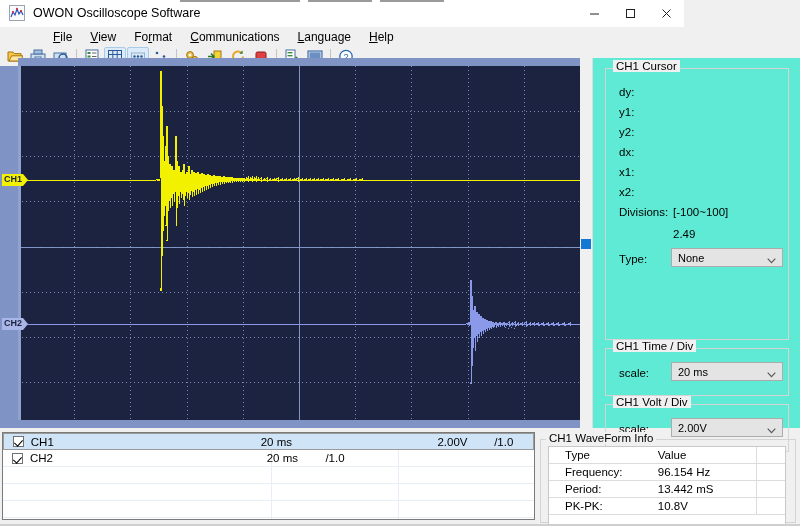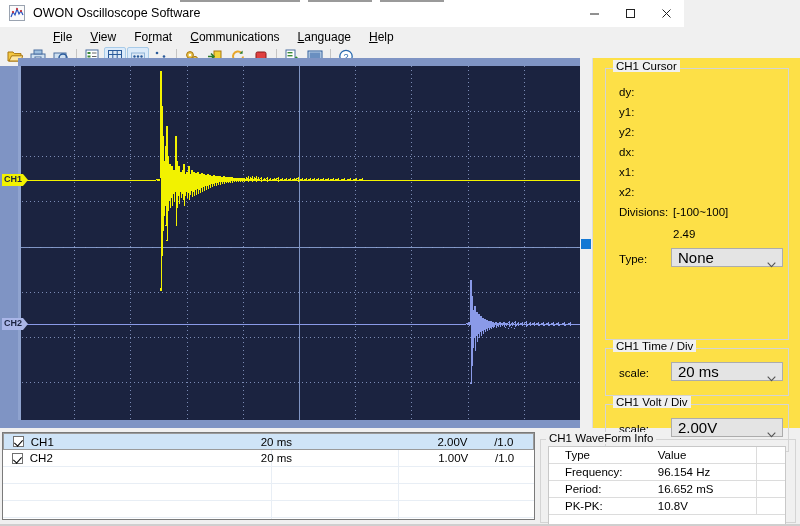--- a/index.html
+++ b/index.html
@@ -70,28 +70,28 @@
   .chtag.ch2:after{border-left:5px solid #aab6e8;}
 
   
   .vscroll{position:absolute;left:580px;top:0;width:12px;height:362px;background:#f0f0f0;}
   .vthumb{position:absolute;left:1px;top:173px;width:10px;height:10px;background:#1378d4;}
 
   
   .hrail{position:absolute;left:0;top:354px;width:580px;height:8px;background:#7f94c4;}
 
   
-  .rpanel{position:absolute;left:592px;top:-8px;width:208px;height:370px;background:#fde047;
+  .rpanel{position:absolute;left:592px;top:-8px;width:208px;height:370px;background:#5eead4;
           border-left:1px solid #dcdcdc;}
   .group{position:absolute;left:12px;width:184px;border:1px solid #d4d4d4;box-sizing:border-box;}
   .group > legend, .glabel{position:absolute;top:-8px;left:6px;background:#f0f0f0;padding:0 3px;
           font-size:11.5px;color:#000;}
   .row{position:absolute;font-size:11.5px;color:#000;}
   .sel{position:absolute;height:19px;background:#e4e4e4;border:1px solid #acacac;
-       box-sizing:border-box;display:flex;align-items:center;padding-left:6px;font-size:15px;}
+       box-sizing:border-box;display:flex;align-items:center;padding-left:6px;font-size:11px;}
   .sel .chev{position:absolute;right:6px;top:5px;}
 
   
   .list{position:absolute;left:2px;top:366px;width:533px;height:88px;background:#fff;
         border:1px solid #7a7a7a;box-sizing:border-box;}
   .lrow{position:relative;height:17px;display:flex;align-items:center;font-size:11.5px;
         border-bottom:1px solid #e8eef5;box-sizing:border-box;}
   .lrow.sel-row{background:#cfe4f7;border:1px solid #9a9a9a;box-sizing:border-box;}
   .cb{width:11px;height:11px;border:1px solid #707070;background:#fff;margin-left:9px;
       margin-right:7px;position:relative;box-sizing:border-box;}
@@ -432,21 +432,20 @@
         <div class="cb"></div>
         <div class="c-name">CH1</div>
         <div class="c-time">20 ms</div>
         <div class="c-volt">2.00V</div>
         <div class="c-probe">/1.0</div>
       </div>
       <div class="lrow">
         <div class="cb"></div>
         <div class="c-name">CH2</div>
         <div class="c-time">20 ms</div>
-        <div class="c-volt">1.00V</div>
         <div class="c-probe">/1.0</div>
       </div>
       <div class="lrow"></div>
       <div class="lrow"></div>
       <div class="lrow"></div>
       <div class="lrow"></div>
     </div>
 
     <div class="info">
       <div class="info-fs"></div>
@@ -457,21 +456,21 @@
           <div class="ic2">Value</div>
           <div class="ic3"></div>
         </div>
         <div class="irow">
           <div class="ic1">Frequency:</div>
           <div class="ic2">96.154 Hz</div>
           <div class="ic3"></div>
         </div>
         <div class="irow">
           <div class="ic1">Period:</div>
-          <div class="ic2">16.652 mS</div>
+          <div class="ic2">13.442 mS</div>
           <div class="ic3"></div>
         </div>
         <div class="irow">
           <div class="ic1">PK-PK:</div>
           <div class="ic2">10.8V</div>
           <div class="ic3"></div>
         </div>
         <div class="irow" style="border-bottom:none"></div>
       </div>
     </div>

